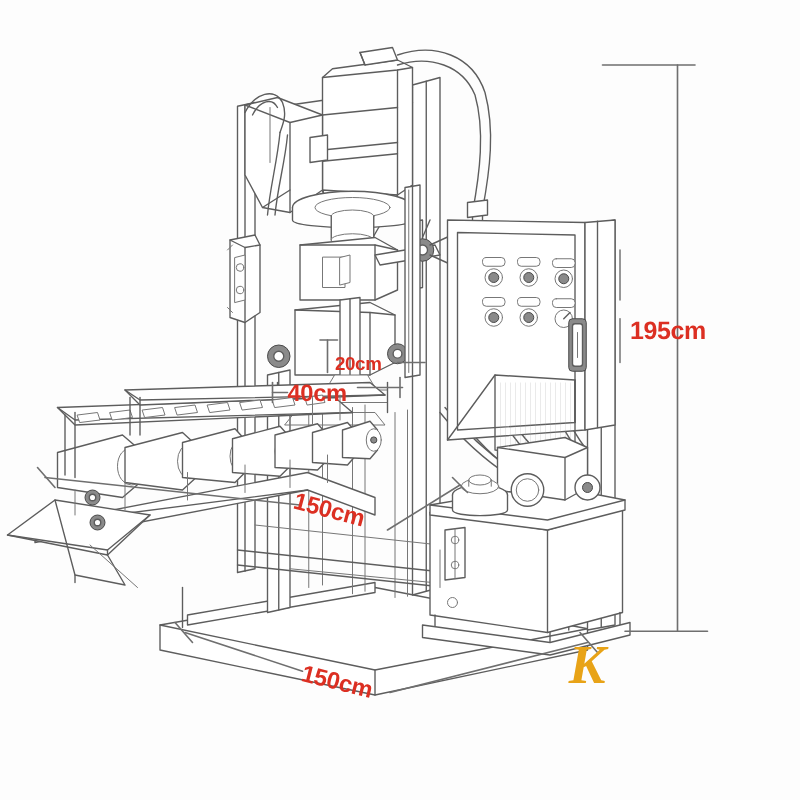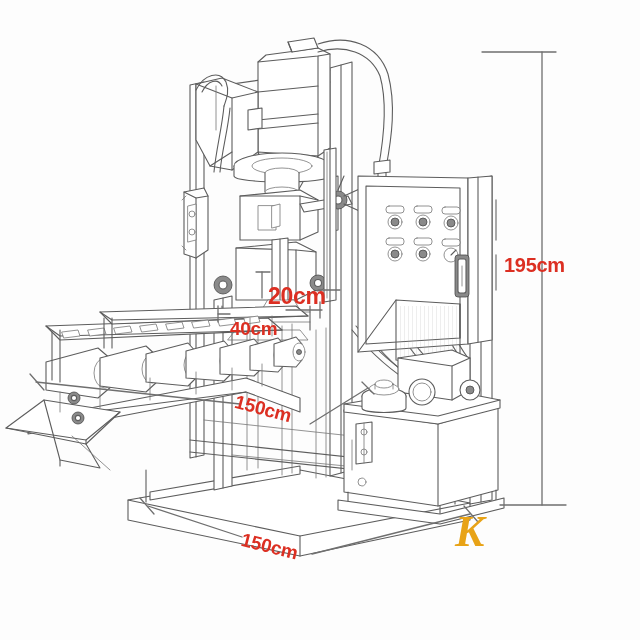--- a/index.html
+++ b/index.html
@@ -28,22 +28,22 @@
   .dim-label {
     position: absolute;
     color: #dc2f22;
     font-family: "Liberation Sans", sans-serif;
     font-weight: 700;
     white-space: nowrap;
     letter-spacing: -0.3px;
     user-select: none;
   }
   #lbl-195 { left: 504px; top: 254px; font-size: 20px; }
-  #lbl-20  { left: 268px; top: 283px; font-size: 23px; }
-  #lbl-40  { left: 230px; top: 318px; font-size: 19px; }
+  #lbl-20  { left: 268px; top: 283px; font-size: 15px; }
+  #lbl-40  { left: 230px; top: 305px; font-size: 19px; }
   #lbl-150a{ left: 238px; top: 391px; font-size: 19px; transform: rotate(15deg); transform-origin: left top; }
   #lbl-150b{ left: 244px; top: 529px; font-size: 19px; transform: rotate(14deg); transform-origin: left top; }
 
   #watermark {
     position: absolute;
     left: 455px;
     top: 510px;
     display: flex;
     align-items: center;
     user-select: none;

